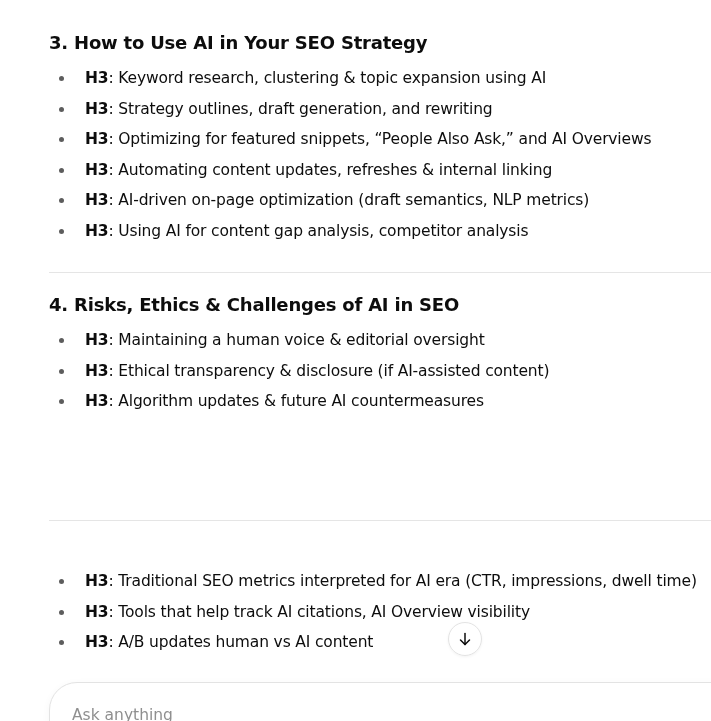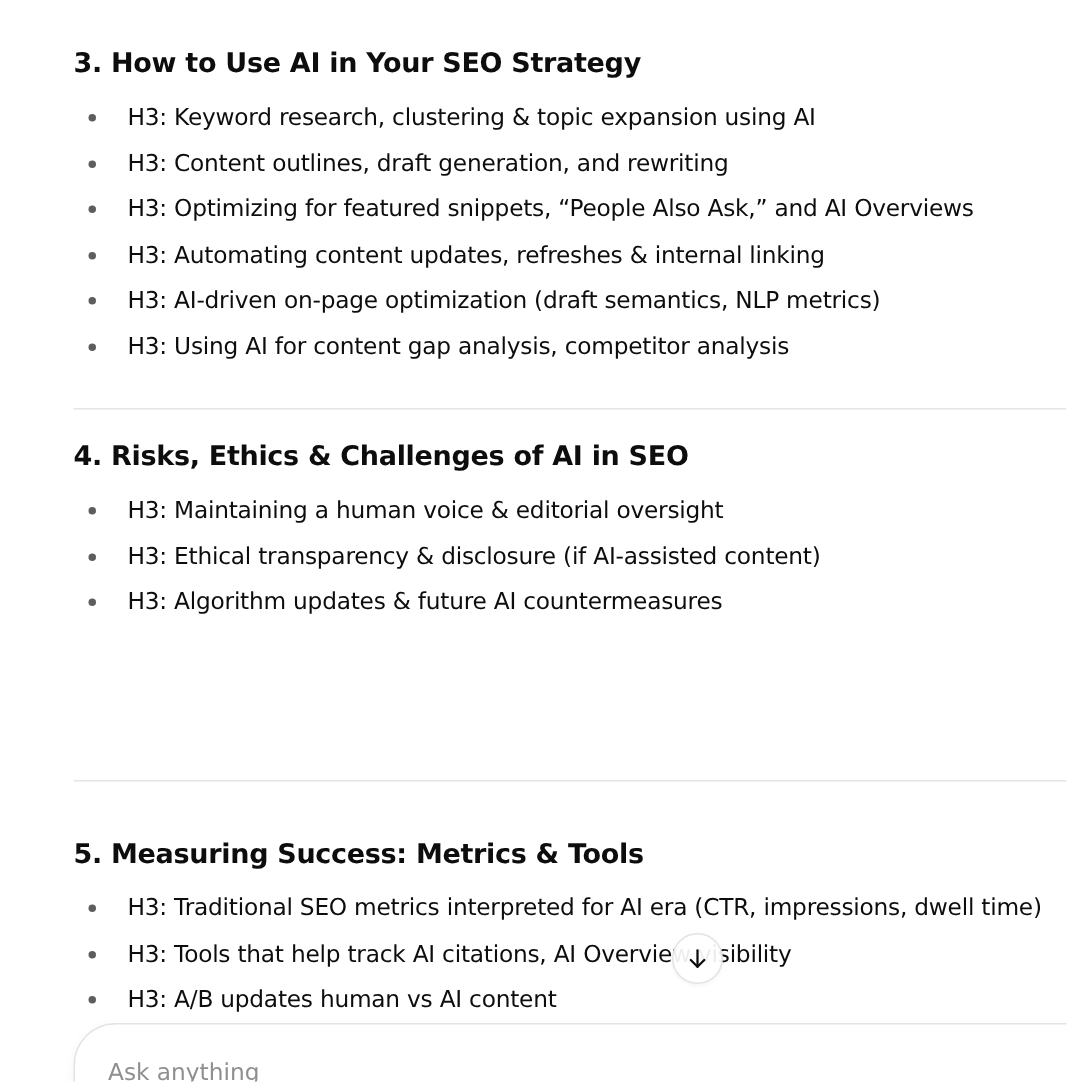--- a/index.html
+++ b/index.html
@@ -29,21 +29,21 @@
       white-space: nowrap;
       letter-spacing: -0.15px;
       color: #0d0d0d;
     }
     .bullet-dot {
       position: absolute;
       left: 10px; top: 13px;
       width: 5px; height: 5px; border-radius: 50%;
       background: #5d5d5d;
     }
-    .h3-label { font-weight: 400; }
+    .h3-label { font-weight: 700; }
     .divider { height: 1px; background: #e5e5e5; width: 662px; }
 
     #sec3 { position: absolute; top: 31px; }
     #div1 { position: absolute; top: 272px; }
     #sec4 { position: absolute; top: 293px; }
     #div2 { position: absolute; top: 520px; }
     #sec5 { position: absolute; top: 558px; }
 
     .scroll-down {
       position: absolute; left: 448px; top: 622px;
@@ -73,21 +73,21 @@
 </head>
 <body>
 
 <div class="page">
   <div class="content">
 
     <div class="section" id="sec3">
       <h3 class="section-title">3. How to Use AI in Your SEO Strategy</h3>
       <ul class="bullets">
         <li class="bullet"><span class="bullet-dot"></span><span class="h3-label">H3</span><span>: Keyword research, clustering &amp; topic expansion using AI</span></li>
-        <li class="bullet"><span class="bullet-dot"></span><span class="h3-label">H3</span><span>: Content outlines, draft generation, and rewriting</span></li>
+        <li class="bullet"><span class="bullet-dot"></span><span class="h3-label">H3</span><span>: Strategy outlines, draft generation, and rewriting</span></li>
         <li class="bullet"><span class="bullet-dot"></span><span class="h3-label">H3</span><span>: Optimizing for featured snippets, “People Also Ask,” and AI Overviews</span></li>
         <li class="bullet"><span class="bullet-dot"></span><span class="h3-label">H3</span><span>: Automating content updates, refreshes &amp; internal linking</span></li>
         <li class="bullet"><span class="bullet-dot"></span><span class="h3-label">H3</span><span>: AI-driven on-page optimization (draft semantics, NLP metrics)</span></li>
         <li class="bullet"><span class="bullet-dot"></span><span class="h3-label">H3</span><span>: Using AI for content gap analysis, competitor analysis</span></li>
       </ul>
     </div>
 
     <div class="divider" id="div1"></div>
 
     <div class="section" id="sec4">
@@ -95,21 +95,20 @@
       <ul class="bullets">
         <li class="bullet"><span class="bullet-dot"></span><span class="h3-label">H3</span><span>: Maintaining a human voice &amp; editorial oversight</span></li>
         <li class="bullet"><span class="bullet-dot"></span><span class="h3-label">H3</span><span>: Ethical transparency &amp; disclosure (if AI-assisted content)</span></li>
         <li class="bullet"><span class="bullet-dot"></span><span class="h3-label">H3</span><span>: Algorithm updates &amp; future AI countermeasures</span></li>
       </ul>
     </div>
 
     <div class="divider" id="div2"></div>
 
     <div class="section" id="sec5">
-      <h3 class="section-title">5. Measuring Success: Metrics &amp; Tools</h3>
       <ul class="bullets">
         <li class="bullet"><span class="bullet-dot"></span><span class="h3-label">H3</span><span>: Traditional SEO metrics interpreted for AI era (CTR, impressions, dwell time)</span></li>
         <li class="bullet"><span class="bullet-dot"></span><span class="h3-label">H3</span><span>: Tools that help track AI citations, AI Overview visibility</span></li>
         <li class="bullet"><span class="bullet-dot"></span><span class="h3-label">H3</span><span>: A/B updates human vs AI content</span></li>
       </ul>
     </div>
   </div>
 
   <div class="scroll-down">
     <svg width="16" height="16" viewBox="0 0 16 16" fill="none" stroke="#0d0d0d" stroke-width="1.5" stroke-linecap="round" stroke-linejoin="round">

